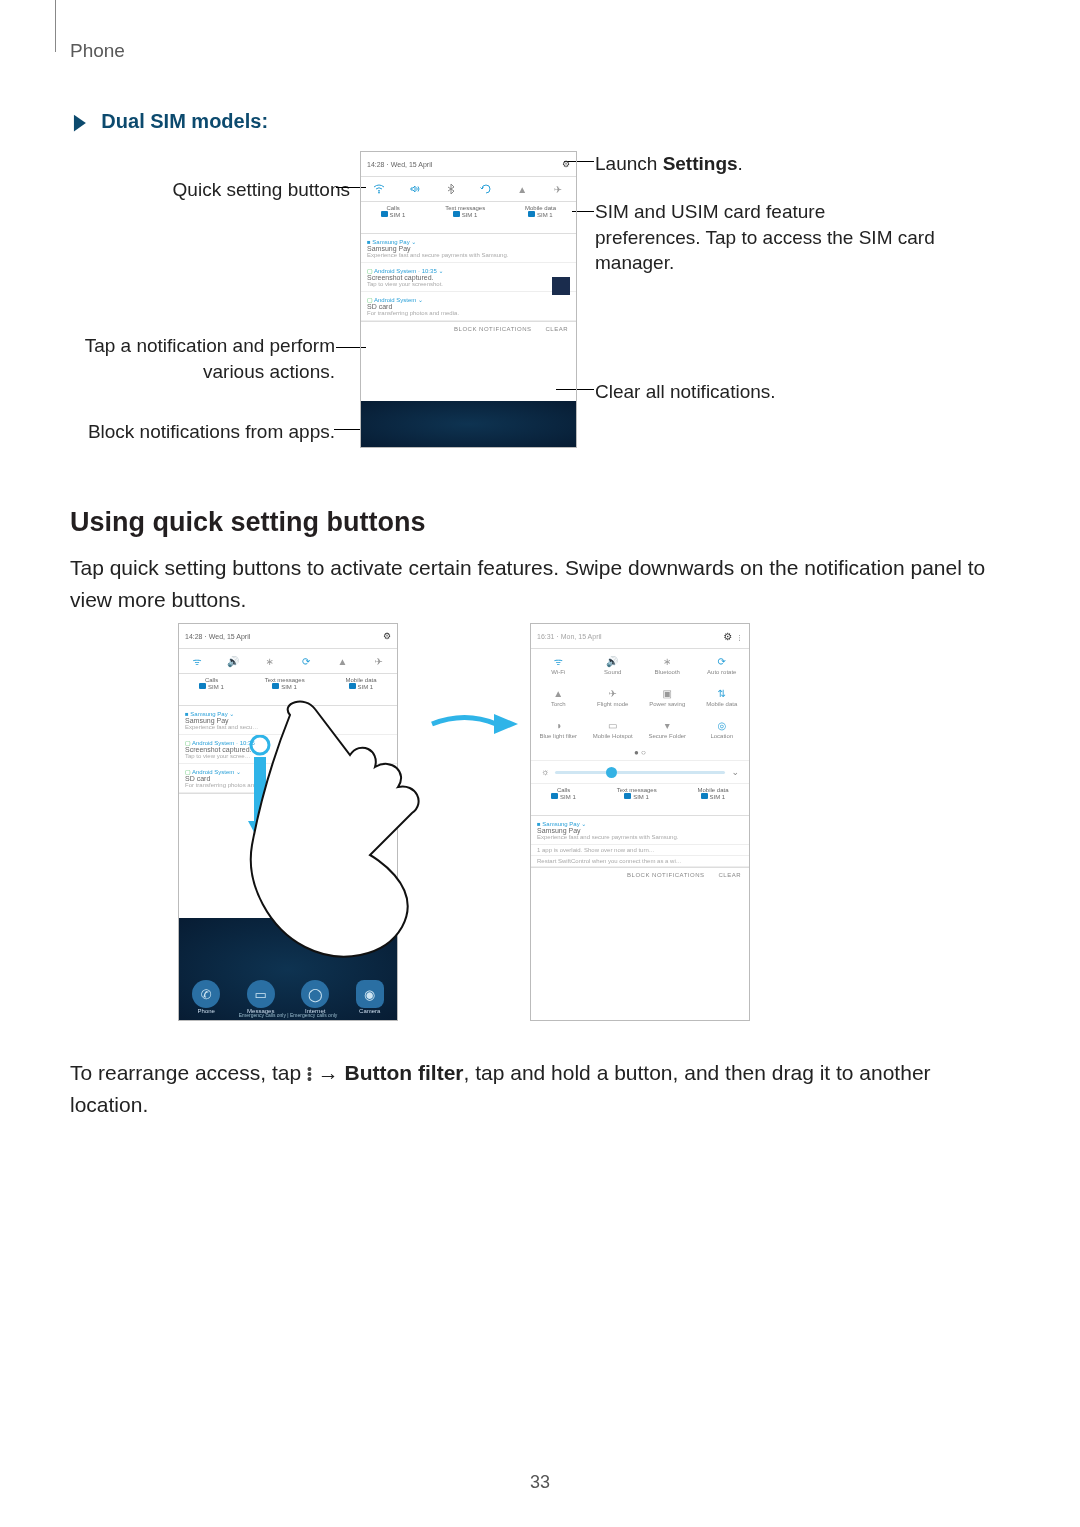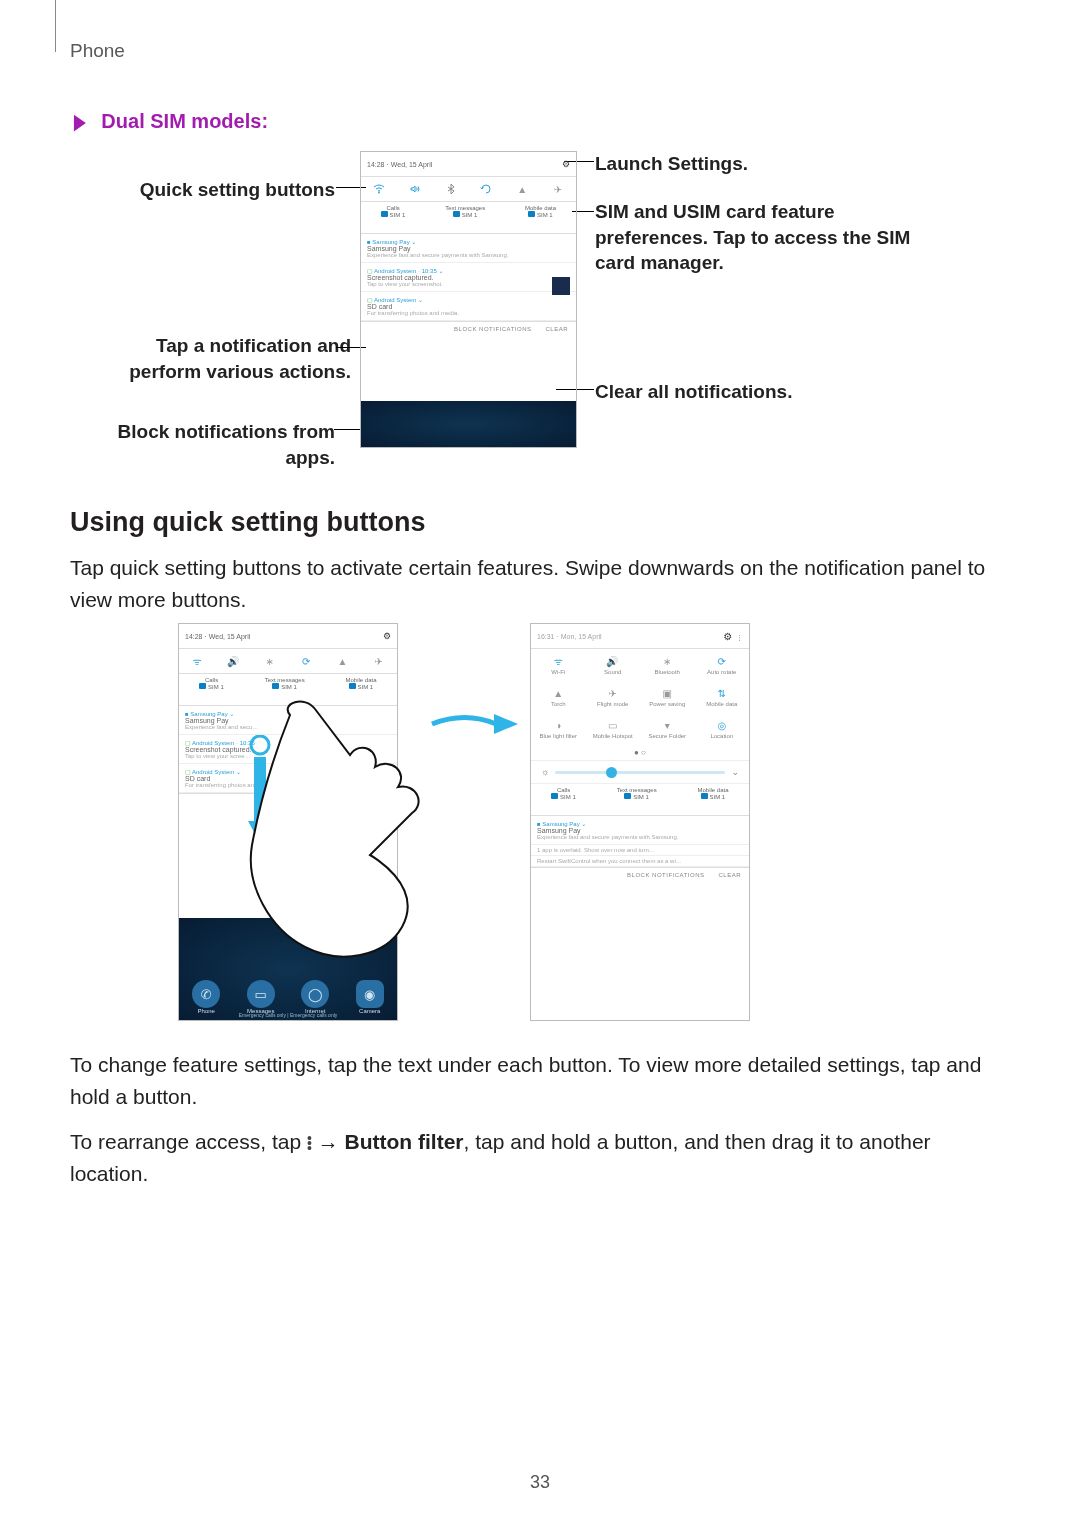--- a/index.html
+++ b/index.html
@@ -7,21 +7,21 @@
   .page {
     width:1080px; height:1527px;
     position:relative;
     font-family:"Segoe UI", Arial, sans-serif;
     color:#231f20;
     box-sizing:border-box;
     padding:40px 70px 0 70px;
   }
   .edge-line { position:absolute; left:55px; top:0; width:0; height:52px; border-left:1px solid #888; }
   .section-label { font-size:19px; color:#595959; }
-  .subhead { font-size:20px; font-weight:700; color:#a21caf; margin-top:48px; }
+  .subhead { font-size:20px; font-weight:700; color:#0c4a6e; margin-top:48px; }
   .subhead .triangle { display:inline-block; transform:scaleY(1.4); margin-right:6px; }
   .h2 { font-size:27px; font-weight:700; margin-top:36px; margin-bottom:14px; }
   .body-text { font-size:21px; line-height:1.5; color:#222; }
   .page-number { position:absolute; bottom:34px; left:0; width:1080px; text-align:center; font-size:18px; color:#555; }
 
   
   .fig1 { position:relative; width:100%; height:320px; margin-top:18px; }
   .phone1 { position:absolute; left:290px; top:0; width:215px; height:295px; border:1px solid #bbb; }
   .ph-header { height:20px; border-bottom:1px solid #ddd; font-size:7px; color:#666; padding:2px 6px; display:flex; justify-content:space-between; align-items:center; }
   .gear { font-size:9px; color:#333; }
@@ -32,21 +32,21 @@
   .sim-cell { text-align:center; }
   .sim-cell .sim-b { display:inline-block; width:7px; height:6px; background:#0c7fc2; border-radius:1px; }
   .notif { border-bottom:1px solid #eee; padding:4px 6px; }
   .notif .app { font-size:6px; color:#2aa0d8; }
   .notif .line1 { font-size:7px; color:#666; }
   .notif .line2 { font-size:6px; color:#aaa; }
   .notif .thumb { width:18px; height:18px; background:#1a2c4d; float:right; margin-top:-10px; }
   .footer-row { height:18px; border-top:1px solid #ddd; display:flex; justify-content:flex-end; gap:14px; padding:4px 8px 0 0; }
   .footer-row span { font-size:6px; color:#888; letter-spacing:.5px; }
   .home-shade { position:absolute; bottom:0; left:0; right:0; height:46px; background:radial-gradient(#0e3351,#071c33); }
-  .callout { position:absolute; font-size:19px; color:#222; line-height:1.35;font-weight:bold; }
+  .callout { position:absolute; font-size:19px; color:#222; line-height:1.35; }
   .callout.left { text-align:right; }
   .rule { position:absolute; background:#000; height:1px; }
 
   
   .fig2 { position:relative; width:100%; height:420px; margin-top:8px; }
   .phone-left { position:absolute; left:108px; top:0; width:218px; height:396px; border:1px solid #bbb; }
   .phone-right { position:absolute; left:460px; top:0; width:218px; height:396px; border:1px solid #bbb; }
   .qrow2 { display:flex; justify-content:space-around; align-items:center; padding:6px 0; }
   .ql { text-align:center; font-size:6px; color:#888; flex:1; }
   .ql .qlabel { display:block; margin-top:2px; }
@@ -75,22 +75,22 @@
   <div class="edge-line"></div>
   <div class="section-label">Phone</div>
 
   <div class="subhead">
     <span class="triangle">►</span>
     <strong>Dual SIM models:</strong>
   </div>
 
   <div class="fig1">
 
-    <div class="callout left" style="left:0; top:26px; width:265px;">Quick setting buttons</div>
-    <div class="callout left" style="left:16px; top:182px; width:265px;">Tap a notification and perform various actions.</div>
+    <div class="callout left" style="left:15px; top:26px; width:265px;">Quick setting buttons</div>
+    <div class="callout left" style="left:0; top:182px; width:265px;">Tap a notification and perform various actions.</div>
     <div class="callout left" style="left:0; top:268px; width:265px;">Block notifications from apps.</div>
 
     <div class="callout" style="left:525px; top:0; width:340px;">Launch <strong>Settings</strong>.</div>
     <div class="callout" style="left:525px; top:48px; width:340px;">SIM and USIM card feature preferences. Tap to access the SIM card manager.</div>
     <div class="callout" style="left:525px; top:228px; width:340px;">Clear all notifications.</div>
 
     <div class="rule" style="left:266px; top:36px; width:30px;"></div>
     <div class="rule" style="left:266px; top:196px; width:30px;"></div>
     <div class="rule" style="left:264px; top:278px; width:164px;"></div>
     <div class="rule" style="left:494px; top:10px; width:30px;"></div>
@@ -318,20 +318,19 @@
       <div class="notif" style="padding:2px 6px">
         <div class="line2">Restart SwiftControl when you connect them as a wi…</div>
       </div>
       <div class="footer-row">
         <span>BLOCK NOTIFICATIONS</span>
         <span>CLEAR</span>
       </div>
     </div>
   </div>
 
-  <div class="body-text" style="margin-top:6px;">To change feature settings, tap the text under each button. To view more detailed settings, tap and hold a button.</div>
 
   <div class="body-text" style="margin-top:14px;">
     <span>To rearrange access, tap </span><span class="more-icon"><span>•</span><span>•</span><span>•</span></span><span> → </span><strong>Button filter</strong><span>, tap and hold a button, and then drag it to another location.</span>
   </div>
 
   <div class="page-number">33</div>
 </div>
 
 </body></html>

